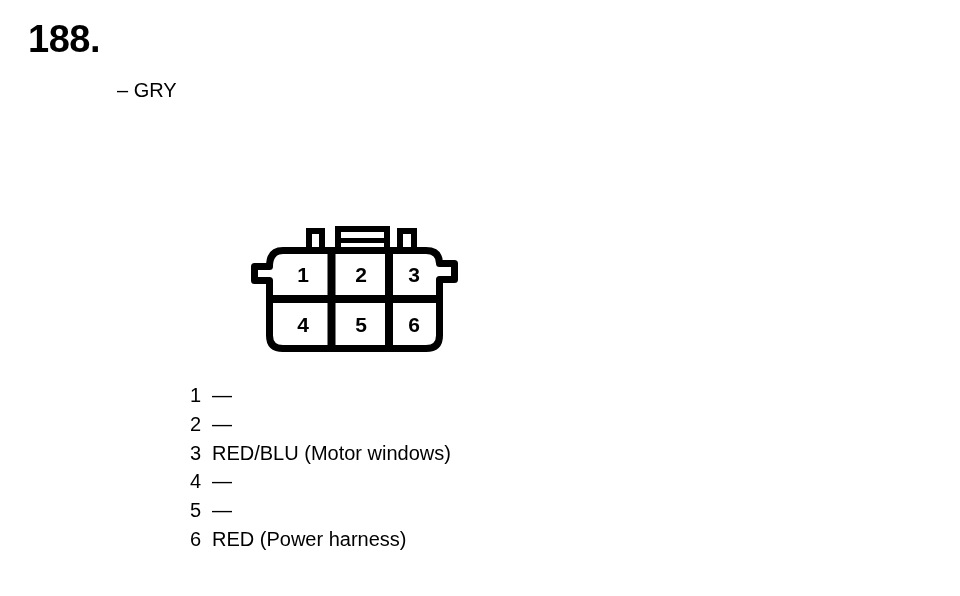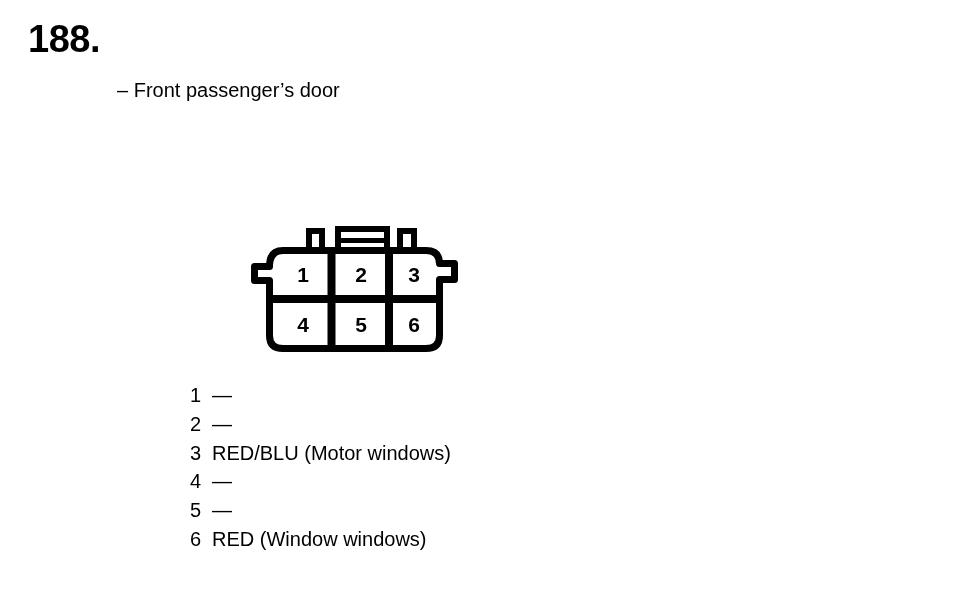--- a/index.html
+++ b/index.html
@@ -60,21 +60,21 @@
 </head>
 <body>
 
 <div class="page">
 
   <div class="title-row">
     <span class="item-no">188.</span>
   </div>
 
   <div class="notes">
-    <div class="note">– Front passenger’s door</div>
+    <div class="note">– GRY</div>
   </div>
 
   <svg class="connector-svg" viewBox="246 222 218 136" xmlns="http://www.w3.org/2000/svg">
 
     <rect class="stroke" x="309" y="231" width="13" height="24" stroke-width="6"></rect>
     <rect class="stroke" x="400" y="231" width="14" height="24" stroke-width="6"></rect>
     <rect class="stroke" x="338" y="229" width="49" height="24" stroke-width="6"></rect>
     <line x1="336" y1="240.5" x2="389" y2="240.5" stroke="#000000" stroke-width="5"></line>
 
     <path class="stroke" stroke-width="7" stroke-linejoin="round" d="M 283 250.5 L 426 250.5 Q 439.5 250.5 439.5 263.5
@@ -112,17 +112,17 @@
     <div class="pin-row">
       <span class="pin-no">4</span>
       <span class="pin-wire">—</span>
     </div>
     <div class="pin-row">
       <span class="pin-no">5</span>
       <span class="pin-wire">—</span>
     </div>
     <div class="pin-row">
       <span class="pin-no">6</span>
-      <span class="pin-wire">RED (Window windows)</span>
+      <span class="pin-wire">RED (Power harness)</span>
     </div>
   </div>
 
 </div>
 
 </body></html>

